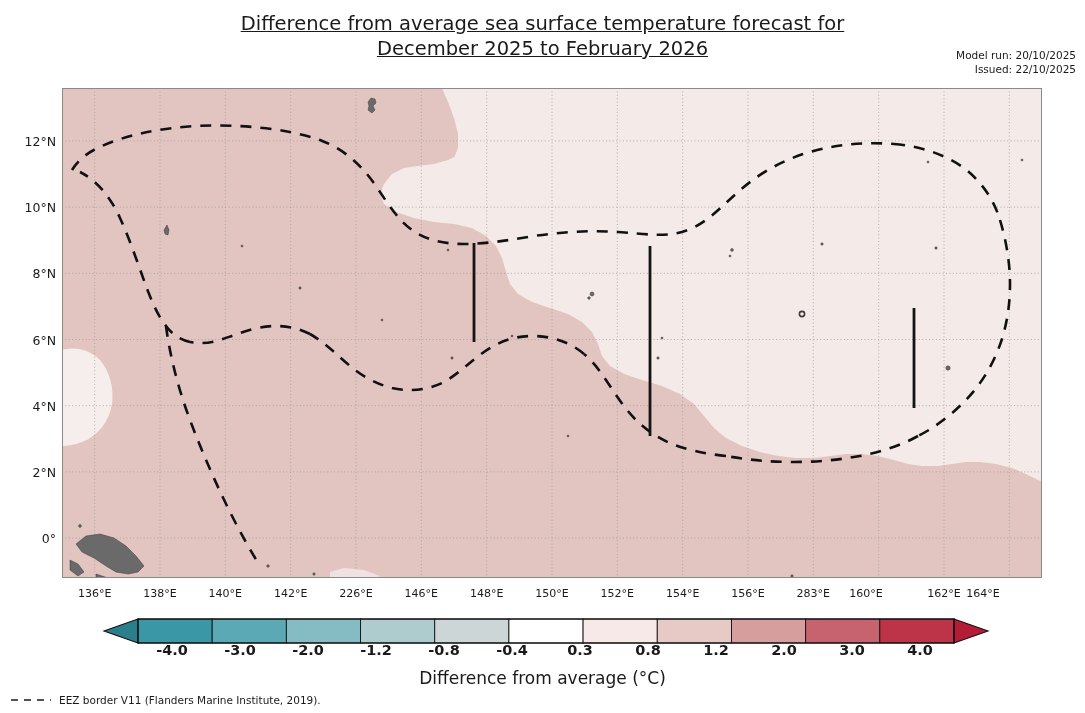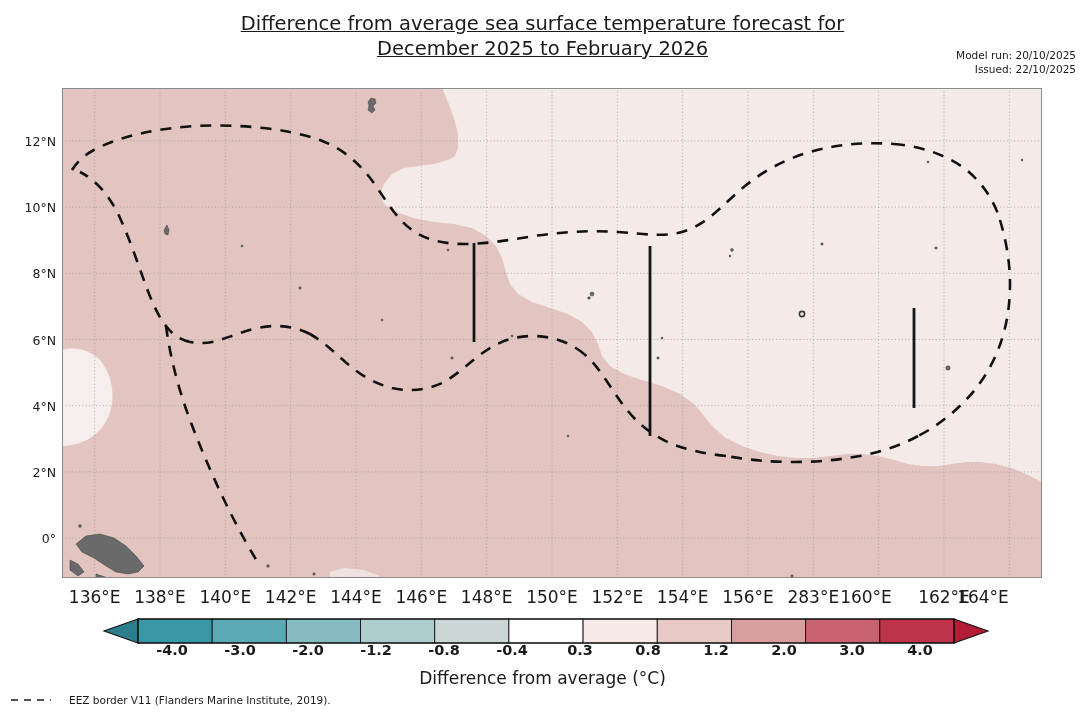--- a/index.html
+++ b/index.html
@@ -71,21 +71,21 @@
     position: absolute;
     width: 56px;
     text-align: right;
     font-size: 12.5px;
     color: #1a1a1a;
     transform: translateY(-50%);
     left: 0;
   }
   .xtick-lbl {
     position: absolute;
-    font-size: 17px;
+    font-size: 11px;
     color: #1a1a1a;
     transform: translateX(-50%);
     top: 587px;
     white-space: nowrap;
   }
 
   
   #cbar-wrap {
     position: absolute;
     left: 0;
@@ -120,21 +120,21 @@
 
   
   #footer-legend {
     position: absolute;
     left: 9px;
     top: 694px;
     font-size: 10.5px;
     color: #1a1a1a;
     display: flex;
     align-items: center;
-    gap: 16px;
+    gap: 6px;
     white-space: nowrap;
   }
   #footer-dash { display: block; }
 </style>
 </head>
 <body>
 
 <div id="figure">
 
   <div id="title">Difference from average sea surface temperature forecast for
@@ -324,21 +324,21 @@
     <div class="ytick-lbl" style="top:273.3px">8°N</div>
     <div class="ytick-lbl" style="top:207.1px">10°N</div>
     <div class="ytick-lbl" style="top:140.9px">12°N</div>
   </div>
 
   <div>
     <div class="xtick-lbl" style="left:94.7px">136°E</div>
     <div class="xtick-lbl" style="left:160.0px">138°E</div>
     <div class="xtick-lbl" style="left:225.3px">140°E</div>
     <div class="xtick-lbl" style="left:290.7px">142°E</div>
-    <div class="xtick-lbl" style="left:356.0px">144°E</div>
+    <div class="xtick-lbl" style="left:356.0px">226°E</div>
     <div class="xtick-lbl" style="left:421.3px">146°E</div>
     <div class="xtick-lbl" style="left:486.7px">148°E</div>
     <div class="xtick-lbl" style="left:552.0px">150°E</div>
     <div class="xtick-lbl" style="left:617.3px">152°E</div>
     <div class="xtick-lbl" style="left:682.7px">154°E</div>
     <div class="xtick-lbl" style="left:748.0px">156°E</div>
     <div class="xtick-lbl" style="left:813.3px">283°E</div>
     <div class="xtick-lbl" style="left:866px">160°E</div>
     <div class="xtick-lbl" style="left:944.0px">162°E</div>
     <div class="xtick-lbl" style="left:983px">164°E</div>

